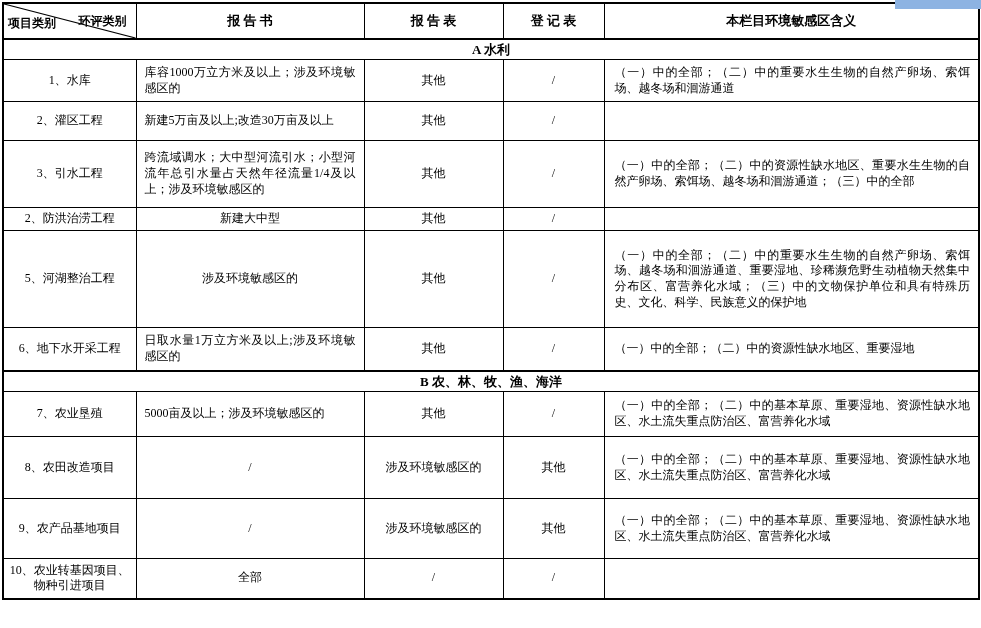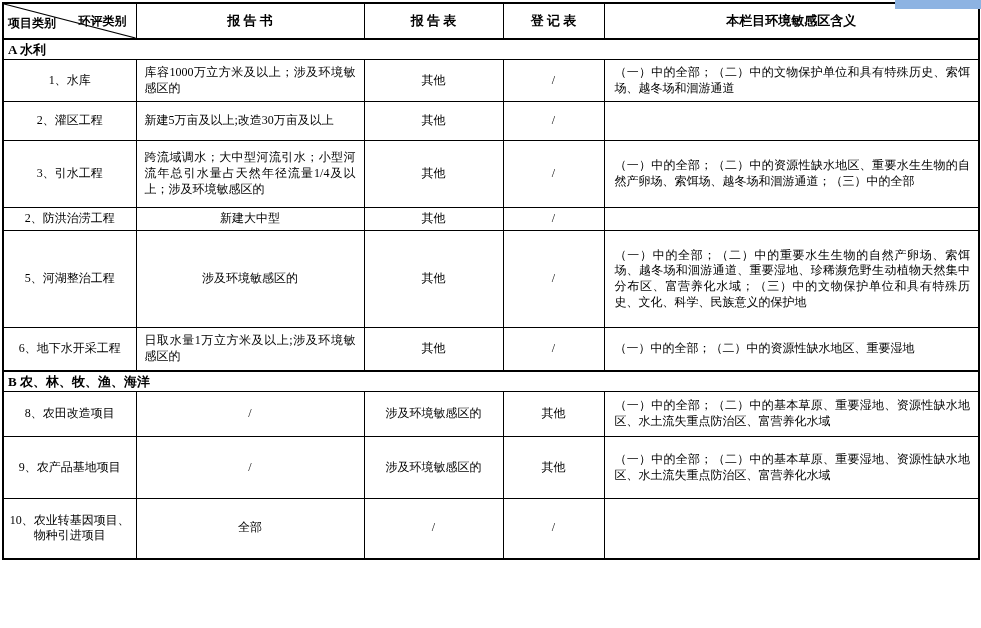--- a/index.html
+++ b/index.html
@@ -65,21 +65,21 @@
   .diag-bottom {
     position: absolute;
     bottom: 6px; left: 4px;
     font-size: 12px;
   }
   
   tr.section-row td {
     border-top: 2px solid #000;
     font-weight: bold;
     font-size: 13px;
-    text-align: left;
+    text-align: center;
     padding: 1px 4px;
   }
   
   td.c-cat { text-align: center; padding: 2px 4px; }
   td.c-center { text-align: center; padding: 2px 2px; }
   td.c-book { text-align: justify; padding: 2px 8px; }
   td.c-meaning { text-align: justify; padding: 2px 8px 2px 10px; }
   
   tbody tr:nth-child(1)  { height: 20px; }
   tbody tr:nth-child(2)  { height: 42px; }
@@ -124,21 +124,21 @@
   </thead>
   <tbody>
       <tr class="section-row">
         <td colspan="5">A 水利</td>
       </tr>
       <tr>
         <td class="c-cat">1、水库</td>
         <td class="c-book">库容1000万立方米及以上；涉及环境敏感区的</td>
         <td class="c-center">其他</td>
         <td class="c-center">/</td>
-        <td class="c-meaning">（一）中的全部；（二）中的文物保护单位和具有特殊历史、索饵场、越冬场和洄游通道</td>
+        <td class="c-meaning">（一）中的全部；（二）中的重要水生生物的自然产卵场、索饵场、越冬场和洄游通道</td>
       </tr>
       <tr>
         <td class="c-cat">2、灌区工程</td>
         <td class="c-book">新建5万亩及以上;改造30万亩及以上</td>
         <td class="c-center">其他</td>
         <td class="c-center">/</td>
         <td class="c-meaning"></td>
       </tr>
       <tr>
         <td class="c-cat">3、引水工程</td>
@@ -163,20 +163,27 @@
       </tr>
       <tr>
         <td class="c-cat">6、地下水开采工程</td>
         <td class="c-book">日取水量1万立方米及以上;涉及环境敏感区的</td>
         <td class="c-center">其他</td>
         <td class="c-center">/</td>
         <td class="c-meaning">（一）中的全部；（二）中的资源性缺水地区、重要湿地</td>
       </tr>
       <tr class="section-row">
         <td colspan="5">B 农、林、牧、渔、海洋</td>
+      </tr>
+      <tr>
+        <td class="c-cat">7、农业垦殖</td>
+        <td class="c-book">5000亩及以上；涉及环境敏感区的</td>
+        <td class="c-center">其他</td>
+        <td class="c-center">/</td>
+        <td class="c-meaning">（一）中的全部；（二）中的基本草原、重要湿地、资源性缺水地区、水土流失重点防治区、富营养化水域</td>
       </tr>
       <tr>
         <td class="c-cat">8、农田改造项目</td>
         <td class="c-center">/</td>
         <td class="c-center">涉及环境敏感区的</td>
         <td class="c-center">其他</td>
         <td class="c-meaning">（一）中的全部；（二）中的基本草原、重要湿地、资源性缺水地区、水土流失重点防治区、富营养化水域</td>
       </tr>
       <tr>
         <td class="c-cat">9、农产品基地项目</td>

